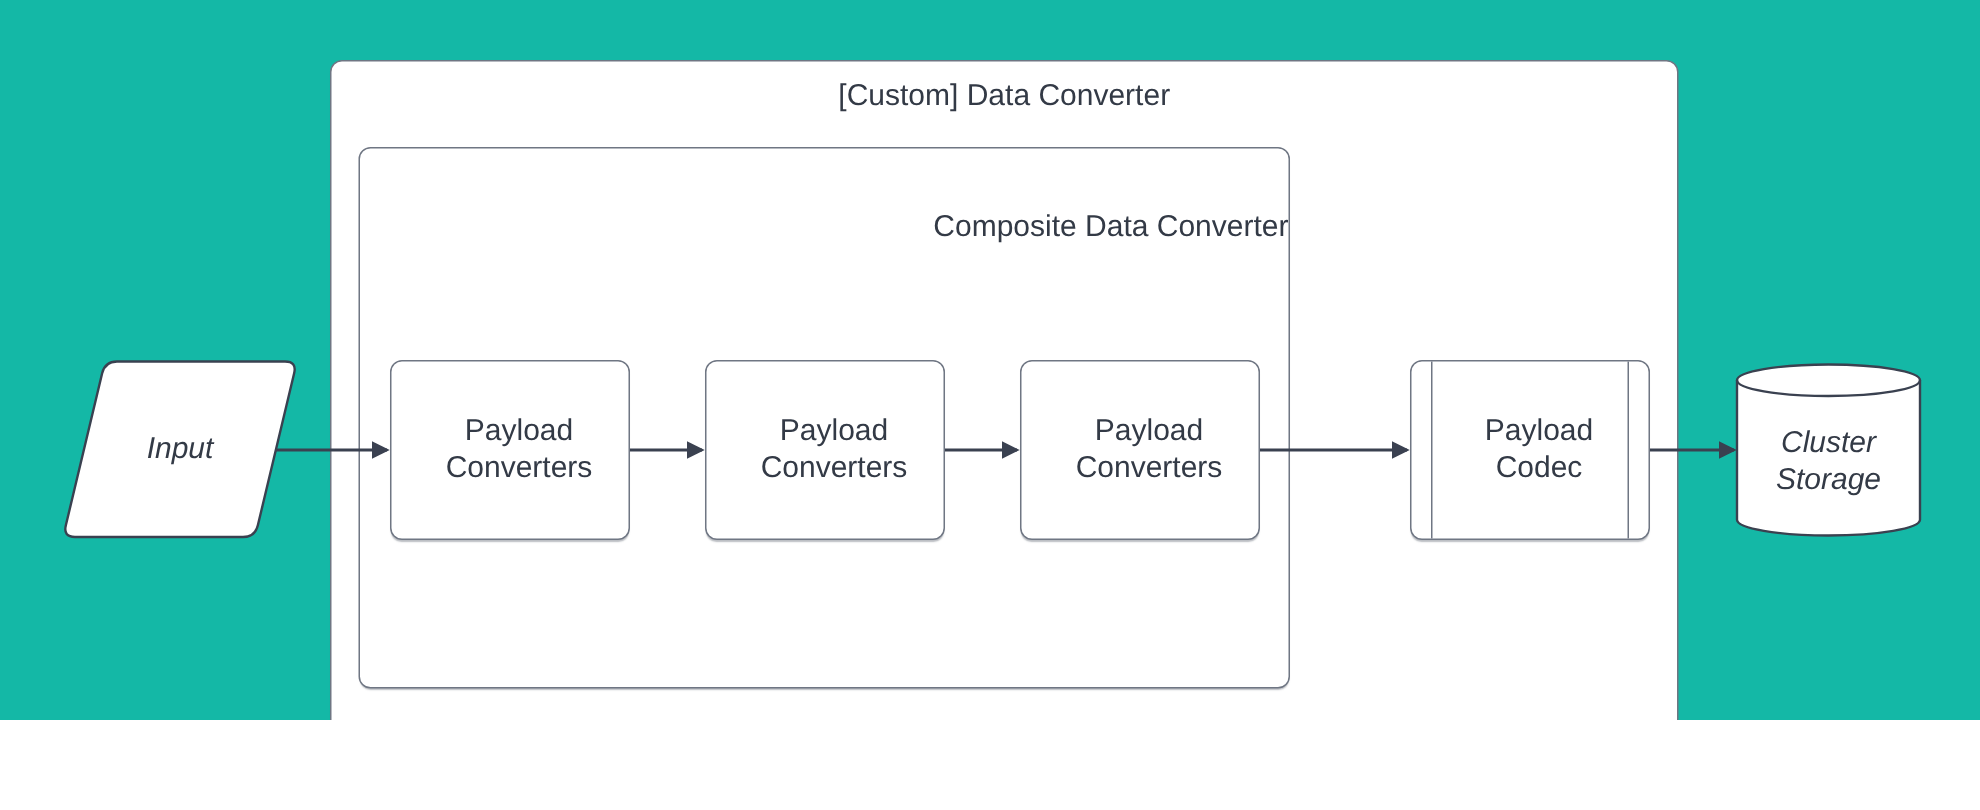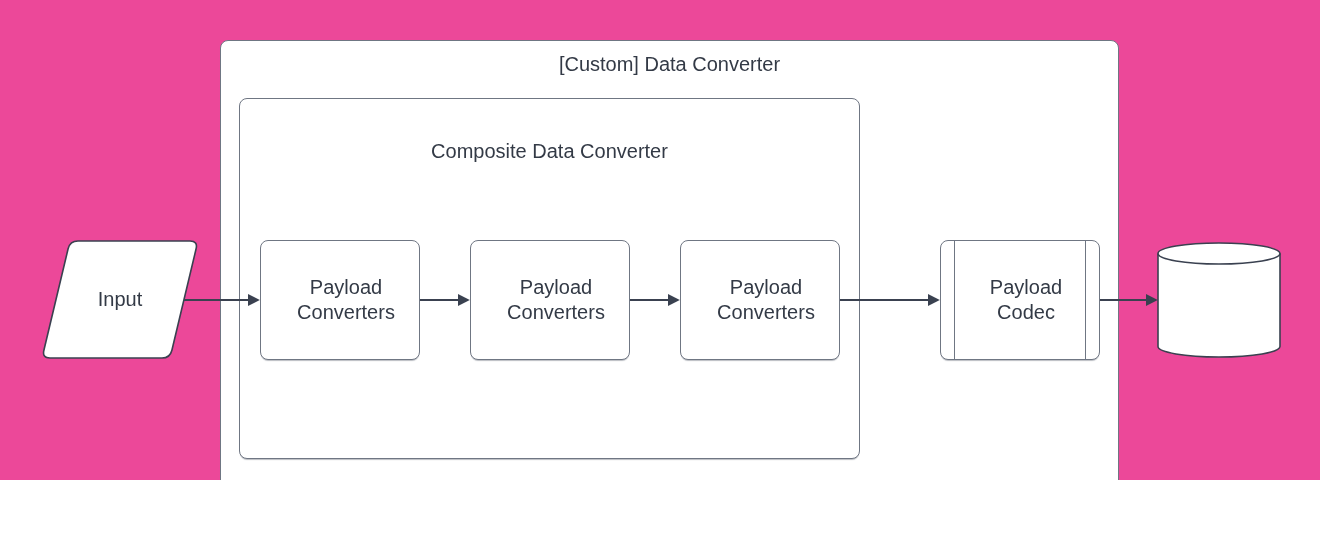--- a/index.html
+++ b/index.html
@@ -3,21 +3,21 @@
 <meta charset="utf-8">
 <style>
   * { margin: 0; padding: 0; box-sizing: border-box; }
   html, body { background: #ffffff; }
   body { font-family: "Liberation Sans", "DejaVu Sans", sans-serif; }
 
   .canvas {
     position: relative;
     width: 1320px;
     height: 480px;
-    background: #ec4899;
+    background: #14b8a6;
     overflow: hidden;
     color: #333a46;
   }
 
   
   .group {
     position: absolute;
     border: 1px solid #6f7683;
     border-radius: 8px;
     background: #ffffff;
@@ -27,21 +27,21 @@
   .group-inner { left: 239px; top: 98px; width: 621px; height: 361px; z-index: 2; }
 
   .group-title {
     width: 100%;
     text-align: center;
     font-size: 20px;
     line-height: 25px;
     color: #333a46;
   }
   .group-outer .group-title { padding-top: 11px; }
-  .group-inner .group-title { padding-top: 40px; }
+  .group-inner .group-title { padding-top: 40px; text-align: right; }
 
   
   .node {
     position: absolute;
     width: 160px;
     height: 120px;
     top: 240px;
     border: 1px solid #6f7683;
     border-radius: 8px;
     background: #ffffff;
@@ -88,20 +88,21 @@
     position: absolute;
     display: flex;
     align-items: center;
     justify-content: center;
     text-align: center;
     font-size: 20px;
     line-height: 25px;
     white-space: pre-line;
     z-index: 7;
     color: #333a46;
+    font-style: italic;
   }
   .label-input   { left: 42px;  top: 241px; width: 156px; height: 117px; }
   .label-storage { left: 1158px; top: 258px; width: 122px; height: 99px; }
 </style>
 </head>
 <body>
 
 <div class="canvas">
 
   <div class="group group-outer">
@@ -149,14 +150,16 @@
 
     <line x1="184" y1="300" x2="258" y2="300" stroke="#3a4150" stroke-width="2" marker-end="url(#arrw)"></line>
     <line x1="420" y1="300" x2="468" y2="300" stroke="#3a4150" stroke-width="2" marker-end="url(#arrw)"></line>
     <line x1="630" y1="300" x2="678" y2="300" stroke="#3a4150" stroke-width="2" marker-end="url(#arrw)"></line>
     <line x1="840" y1="300" x2="938" y2="300" stroke="#3a4150" stroke-width="2" marker-end="url(#arrw)"></line>
     <line x1="1100" y1="300" x2="1156" y2="300" stroke="#3a4150" stroke-width="2" marker-end="url(#arrw)"></line>
   </svg>
 
   <div class="float-label label-input">Input</div>
 
+  <div class="float-label label-storage">Cluster
+Storage</div>
 
 </div>
 
 </body></html>

